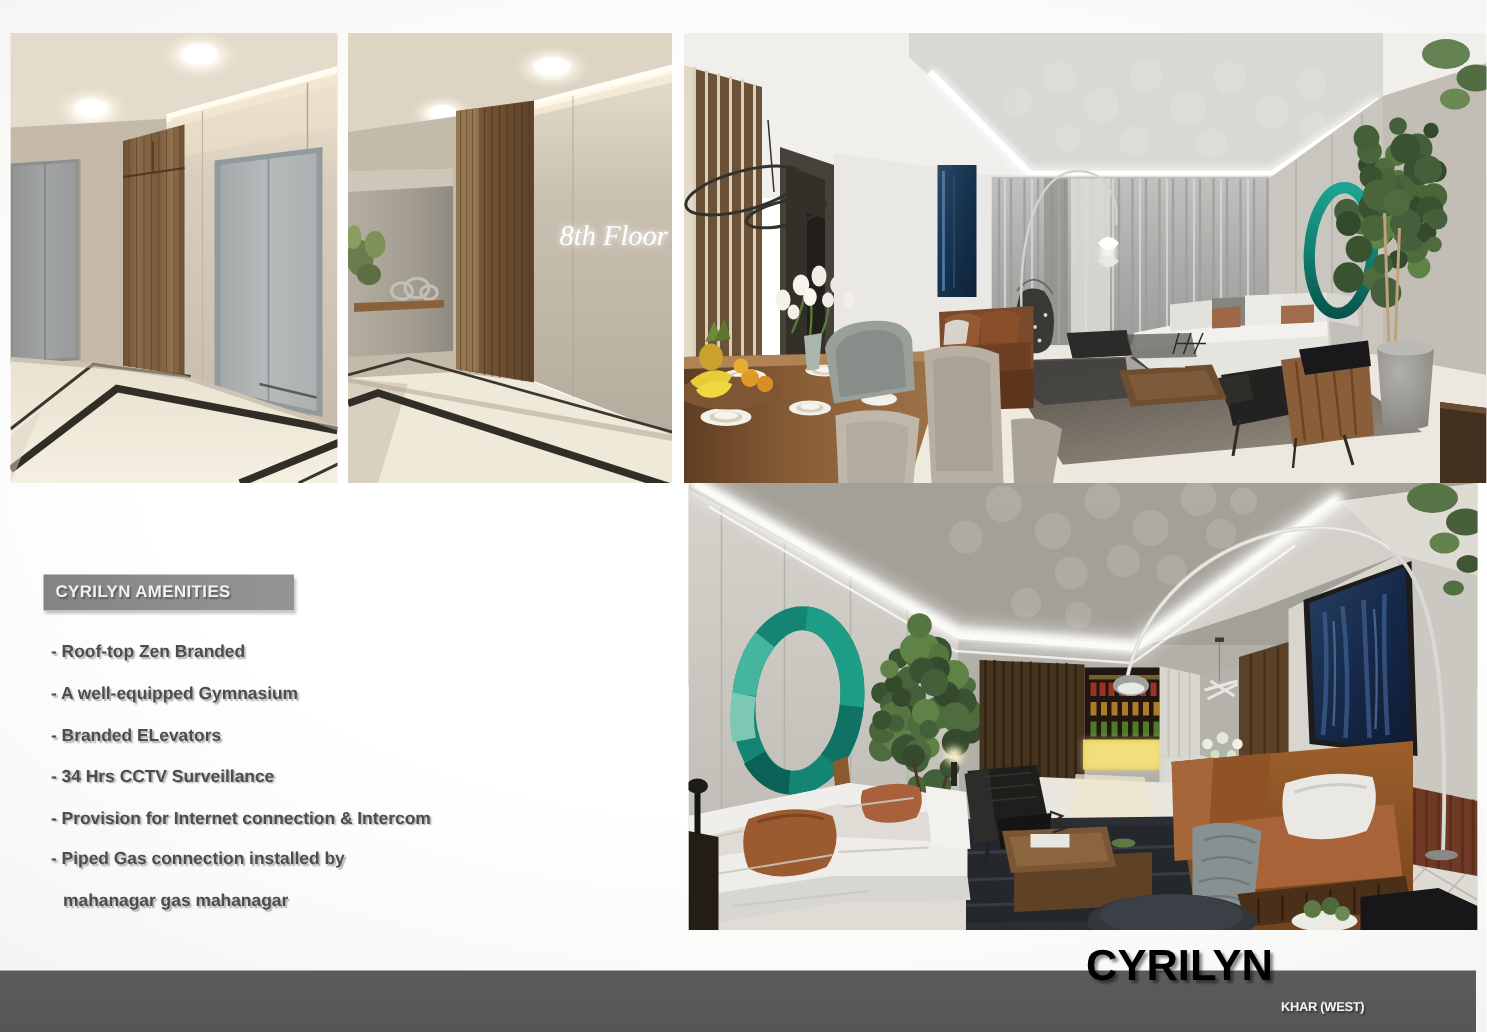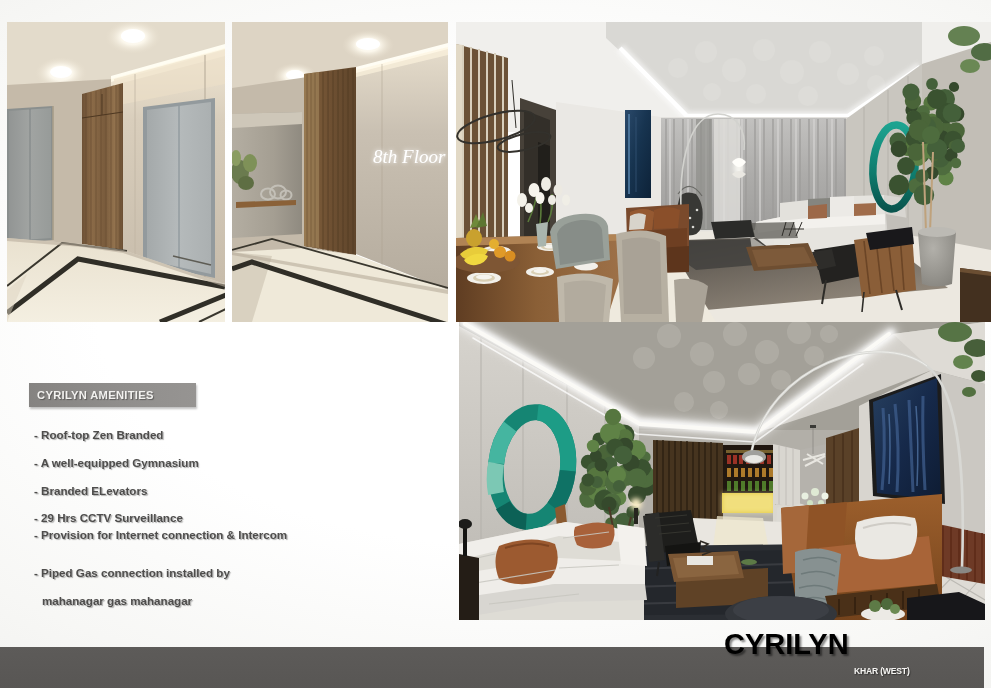--- a/index.html
+++ b/index.html
@@ -947,23 +947,23 @@
 <div id="amenbar">
     <span>CYRILYN AMENITIES</span>
   </div>
 
 <div class="li" style="top:428px">- Roof-top Zen Branded</div>
 
 <div class="li" style="top:456px">- A well-equipped Gymnasium</div>
 
 <div class="li" style="top:484px">- Branded ELevators</div>
 
-<div class="li" style="top:511px">- 29 Hrs CCTV Surveillance</div>
-
-<div class="li" style="top:528px">- Provision for Internet connection &amp; Intercom</div>
+<div class="li" style="top:511px">- 34 Hrs CCTV Surveillance</div>
+
+<div class="li" style="top:539px">- Provision for Internet connection &amp; Intercom</div>
 
 <div class="li" style="top:566px">- Piped Gas connection installed by</div>
 
 <div class="li" style="top:594px;left:42px">mahanagar gas mahanagar</div>
 
 <div id="footer"></div>
 
 <div id="cyr">CYRILYN</div>
 
 <div id="khar">KHAR (WEST)</div>

